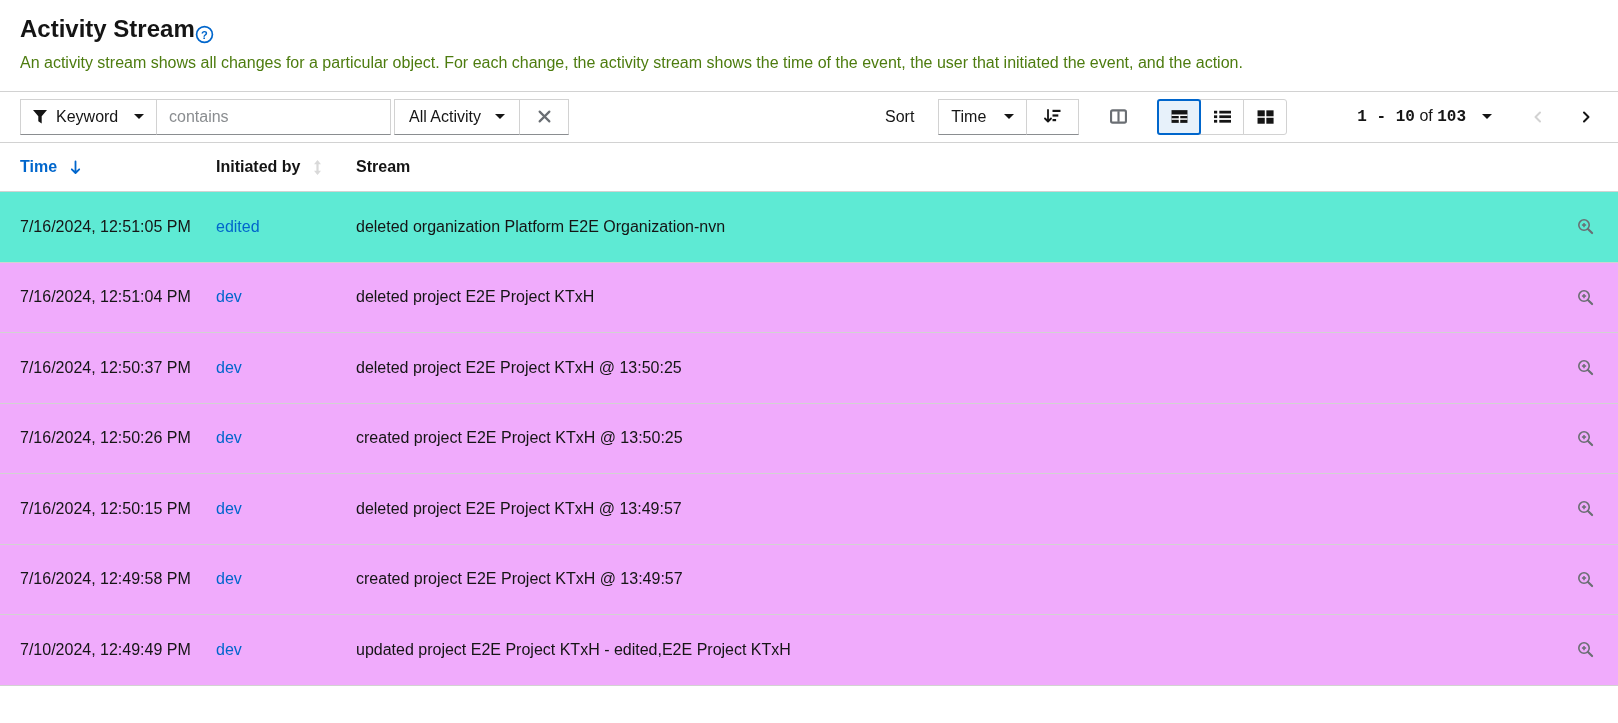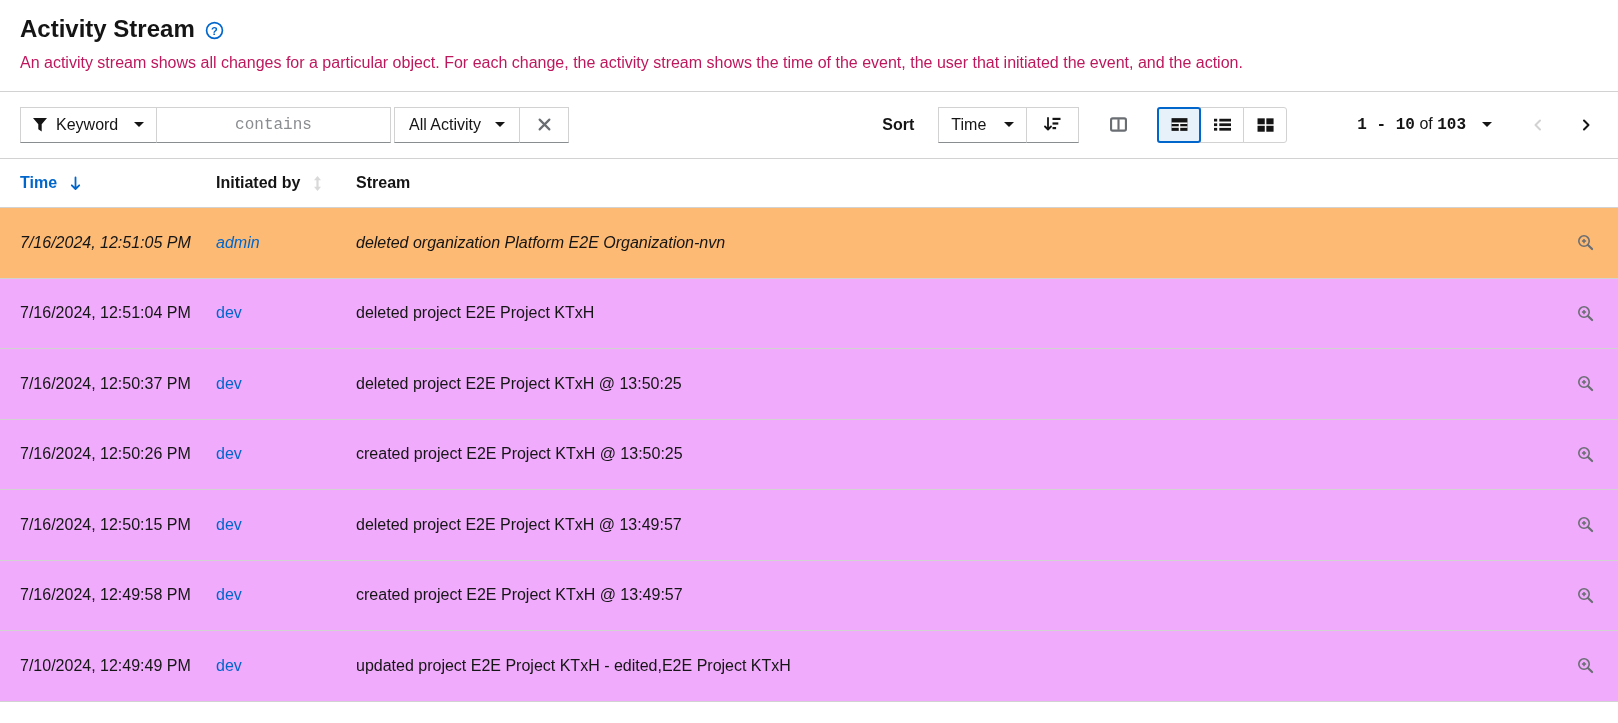--- a/index.html
+++ b/index.html
@@ -5,51 +5,51 @@
   * { box-sizing: border-box; }
   html,body { margin:0; padding:0; }
   body {
     width:1618px; height:723px; overflow:hidden;
     background:#ffffff; color:#151515;
     font-family:"Liberation Sans","DejaVu Sans",sans-serif;
     font-size:16px;
   }
   
   .page-header { padding:14px 20px 0 20px; }
-  .title-row { display:flex; align-items:center; gap:10px; }
+  .title-row { display:flex; align-items:flex-end; }
   .page-title { font-size:24px; font-weight:700; margin:0; line-height:30px; }
   .help-btn { background:none; border:none; padding:0; margin-top:2px; cursor:pointer; line-height:0; }
-  .page-desc { margin:9px 0 18px 0; color:#be185d; font-size:16px; line-height:20px; }
+  .page-desc { margin:9px 0 18px 0; color:#4d7c0f; font-size:16px; line-height:20px; }
 
   
   .toolbar {
     display:flex; align-items:center;
     border-top:1px solid #d2d2d2; border-bottom:1px solid #d2d2d2;
-    padding:15px 20px 16px 20px; height:68px;
+    padding:15px 20px 16px 20px; height:52px;
   }
   .ctrl {
     height:36px; background:#fff; display:flex; align-items:center;
     border:1px solid #d2d2d2; border-bottom-color:#8a8d90;
     font-size:16px; color:#151515; cursor:pointer;
   }
   .btn-group { display:flex; }
   .keyword-btn { width:137px; padding:0 12px; gap:9px; }
   .keyword-btn .caret { margin-left:auto; }
   .contains-input {
     width:234px; border-left:none; padding:0 12px; cursor:text;
-    font-family:Liberation Mono, monospace; font-size:16px; color:#151515; outline:none;text-align:center;
+    font-family:Liberation Sans, sans-serif; font-size:16px; color:#151515; outline:none;
   }
   .contains-input::placeholder { color:#8a8d90; opacity:1; }
   .activity-group { margin-left:3px; }
   .activity-btn { width:125px; padding:0 14px; border-right:none; }
   .activity-btn .caret { margin-left:auto; }
   .clear-btn { width:50px; justify-content:center; border-left:1px solid #d2d2d2; }
 
   .toolbar-right { margin-left:auto; display:flex; align-items:center; }
-  .sort-label { font-weight:700; margin-right:24px; }
+  .sort-label { font-weight:400; margin-right:24px; }
   .time-btn { width:88px; padding:0 12px; border-right:none; }
   .time-btn .caret { margin-left:auto; }
   .sortdir-btn { width:53px; justify-content:center; border-left:1px solid #d2d2d2; }
   .columns-btn { background:none; border:none; width:44px; height:36px; margin:0 17px;
     display:flex; align-items:center; justify-content:center; cursor:pointer; }
   .view-group { display:flex; }
   .view-btn {
     width:44px; height:36px; background:#fff; border:1px solid #d2d2d2;
     display:flex; align-items:center; justify-content:center; cursor:pointer;
   }
@@ -66,21 +66,21 @@
   .chev-btn.prev { margin-left:26px; }
   .chev-btn.next { margin-left:24px; }
 
   
   .grid-cols { display:grid; grid-template-columns:196px 140px 1fr 40px; align-items:center; padding:0 20px; }
   .thead { height:49px; border-bottom:1px solid #d2d2d2; font-weight:700; }
   .th { display:flex; align-items:center; gap:13px; }
   .th-time { color:#0066cc; cursor:pointer; }
   .th-initiated { cursor:pointer; }
   .t-row { height:70.5px; border-bottom:1px solid #d2d2d2; background:#f0abfc; }
-  .t-row.highlighted { background:#fdba74;font-style:italic; }
+  .t-row.highlighted { background:#5eead4; }
   .user-link { color:#0066cc; text-decoration:none; cursor:pointer; }
   .row-action { justify-self:end; }
   .zoom-btn { background:none; border:none; padding:4px; cursor:pointer; line-height:0; }
   svg { display:block; }
 </style>
 </head>
 <body>
 
 <header class="page-header">
   <div class="title-row">
@@ -253,21 +253,21 @@
     </div>
     <div class="th">
       <span>Stream</span>
     </div>
     <div></div>
   </div>
 
   <div>
   <div class="grid-cols t-row row highlighted">
     <span>7/16/2024, 12:51:05 PM</span>
-    <a class="user-link" href="#">admin</a>
+    <a class="user-link" href="#">edited</a>
     <span>deleted organization Platform E2E Organization-nvn</span>
     <span class="row-action">
       <button class="zoom-btn">
         <span>
           <svg width="17" height="17" viewBox="0 0 16 16">
             <circle cx="6.6" cy="6.6" r="4.9" fill="none" stroke="#6a6e73" stroke-width="1.5"></circle>
             <line x1="10.3" y1="10.3" x2="14.2" y2="14.2" stroke="#6a6e73" stroke-width="2" stroke-linecap="round"></line>
             <g stroke="#6a6e73" stroke-width="1.4">
               <line x1="6.6" y1="4.6" x2="6.6" y2="8.6"></line>
               <line x1="4.6" y1="6.6" x2="8.6" y2="6.6"></line>

